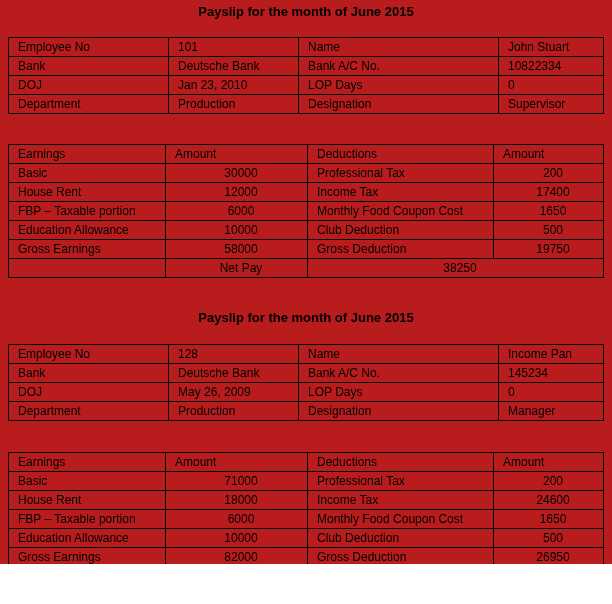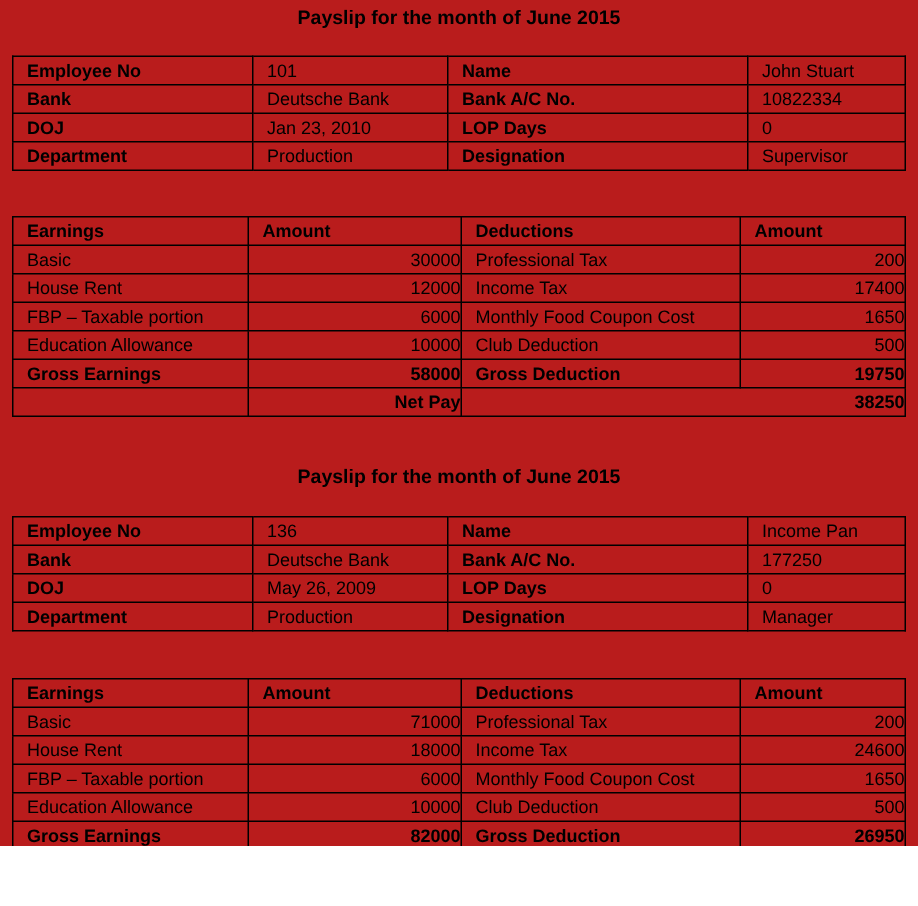--- a/index.html
+++ b/index.html
@@ -37,22 +37,22 @@
   td {
     border: 1.5px solid #000000;
     font-size: 12px;
     line-height: 15px;
     padding: 1.5px 9px;
     overflow: hidden;
     white-space: nowrap;
     text-align: left;
     font-weight: normal;
   }
-  .b { font-weight: bold; }
-  .r { text-align: right; padding-right: 0; }
+  .b { font-weight: normal; }
+  .r { text-align: center; padding-right: 0; }
   
   .info col:nth-child(1){ width:160px; }
   .info col:nth-child(2){ width:130px; }
   .info col:nth-child(3){ width:200px; }
   .info col:nth-child(4){ width:105px; }
   
   .earn col:nth-child(1){ width:157px; }
   .earn col:nth-child(2){ width:142px; }
   .earn col:nth-child(3){ width:186px; }
   .earn col:nth-child(4){ width:110px; }
@@ -156,29 +156,29 @@
   <table class="info" id="t3">
     <colgroup>
         <col>
         <col>
         <col>
         <col>
       </colgroup>
     <tbody>
         <tr>
       <td class="b">Employee No</td>
-      <td>136</td>
+      <td>128</td>
       <td class="b">Name</td>
       <td>Income Pan</td>
     </tr>
     <tr>
       <td class="b">Bank</td>
       <td>Deutsche Bank</td>
       <td class="b">Bank A/C No.</td>
-      <td>177250</td>
+      <td>145234</td>
     </tr>
     <tr>
       <td class="b">DOJ</td>
       <td>May 26, 2009</td>
       <td class="b">LOP Days</td>
       <td>0</td>
     </tr>
     <tr>
       <td class="b">Department</td>
       <td>Production</td>

